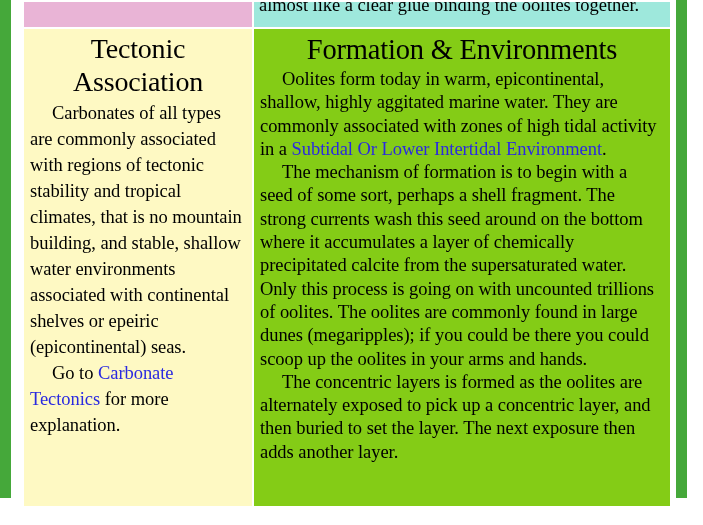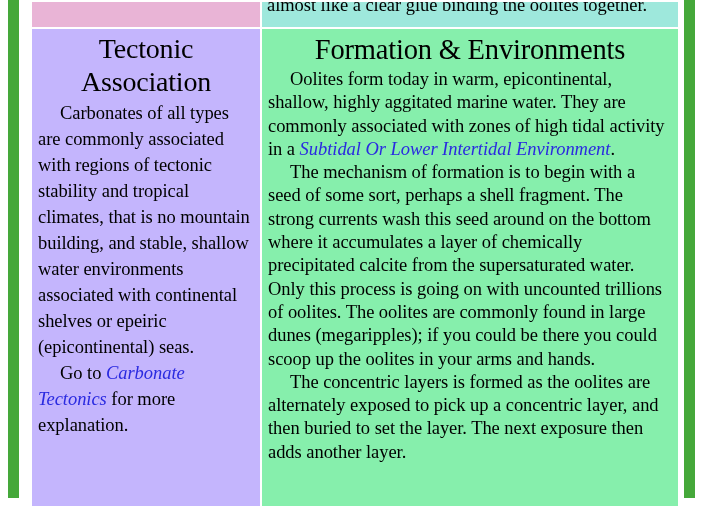--- a/index.html
+++ b/index.html
@@ -12,21 +12,21 @@
   }
   body {
     font-family: "Liberation Serif", "DejaVu Serif", serif;
     color: #000000;
   }
 
   
   .page-frame {
     position: absolute;
     top: 0;
-    left: 8px;
+    left: 0;
     width: 564px;
     height: 525px;
   }
   .edge-bar {
     position: absolute;
     top: 0;
     width: 11px;
     height: 498px;
     background: #45A83A;
   }
@@ -56,22 +56,22 @@
     position: relative;
     top: -9px;
     font-size: 18.5px;
     line-height: 25px;
     padding: 0 4px 0 5px;
     white-space: nowrap;
     letter-spacing: -0.05px;
   }
 
   
-  .cell-tan   { background: #c4b5fd; width: 228px; height: 477px; }
-  .cell-green { background: #86efac; height: 477px; }
+  .cell-tan   { background: #fef9c3; width: 228px; height: 477px; }
+  .cell-green { background: #84cc16; height: 477px; }
 
   .col-inner { padding: 2px 6px 6px 6px; }
 
   h2.section-heading {
     margin: 0 0 0 0;
     padding: 1px 0 2px 0;
     text-align: center;
     font-weight: normal;
     font-size: 28px;
     line-height: 33px;
@@ -90,21 +90,20 @@
     letter-spacing: -0.05px;
     text-align: left;
   }
   .col-green p.body-text {
     font-size: 18.5px;
     line-height: 23.3px;
   }
 
   a.doc-link {
     color: #2A2AE0;
-    font-style: italic;
     text-decoration: none;
   }
 </style>
 </head>
 <body>
 
 <div class="page-frame">
   <div class="edge-bar left"></div>
   <div class="edge-bar right"></div>
 

